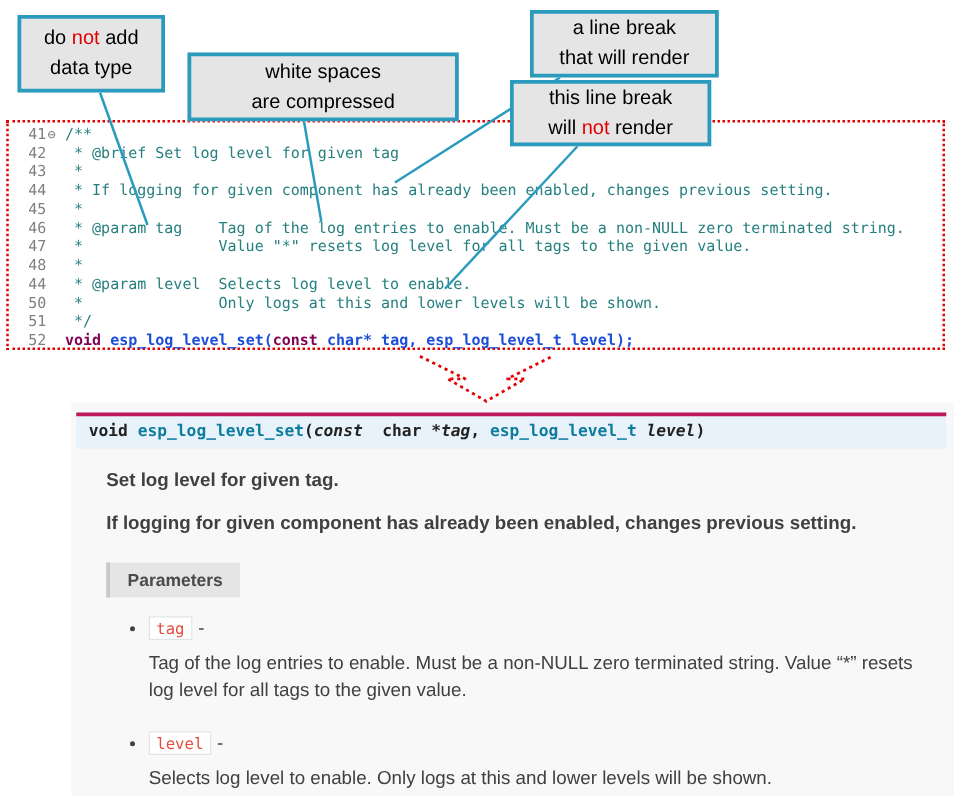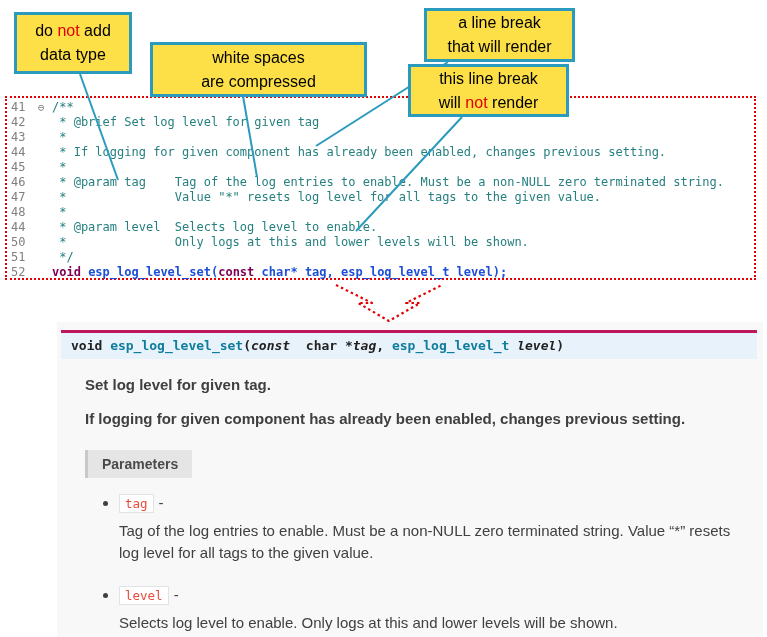--- a/index.html
+++ b/index.html
@@ -1,36 +1,36 @@
 <!DOCTYPE html>
 <html><head>
 <meta charset="utf-8">
 <style>
   html,body { margin:0; padding:0; background:#fff; }
   .page { position:relative; width:767px; height:637px; background:#fff;
           font-family:"Liberation Sans",sans-serif; overflow:hidden; }
 
   
-  .callout { position:absolute; background:#fde047; border:3px solid #2b9bbd;
+  .callout { position:absolute; background:#e5e5e5; border:3px solid #2b9bbd;
              display:flex; flex-direction:column; align-items:center; justify-content:center;
              text-align:center; font-size:16px; color:#000; line-height:1.5;
              z-index:4; box-sizing:border-box; }
   .callout .red { color:#e20000; }
   #box-no-datatype   { left:14px;  top:12px; width:118px; height:62px; }
   #box-whitespace    { left:150px; top:42px; width:217px; height:55px; }
   #box-break-render  { left:424px; top:8px;  width:151px; height:54px; }
   #box-break-norender{ left:408px; top:64px; width:161px; height:53px; }
 
   
   .code-block { position:absolute; left:5px; top:96px; width:751px; height:184px;
                 border:2px dotted #e20000; box-sizing:border-box; background:#fff;
                 padding:2px 0 0 4px; z-index:2;
                 font-family:"DejaVu Sans Mono",monospace; font-size:12px; }
   .code-row  { display:flex; height:15px; line-height:15px; }
-  .ln        { width:26px; flex:none; text-align:left; color:#808080; }
+  .ln        { width:26px; flex:none; text-align:right; color:#808080; }
   .fold      { width:14px; flex:none; padding-left:1px; color:#808080; font-size:11px; }
   .code-text { white-space:pre; }
   .c-comment { color:#26807f; }
   .c-kw      { color:#7f0055; font-weight:bold; }
   .c-plain   { color:#1d4ed8; font-weight:bold; }
 
   
   .overlay { position:absolute; left:0; top:0; z-index:3; pointer-events:none; }
 
   

